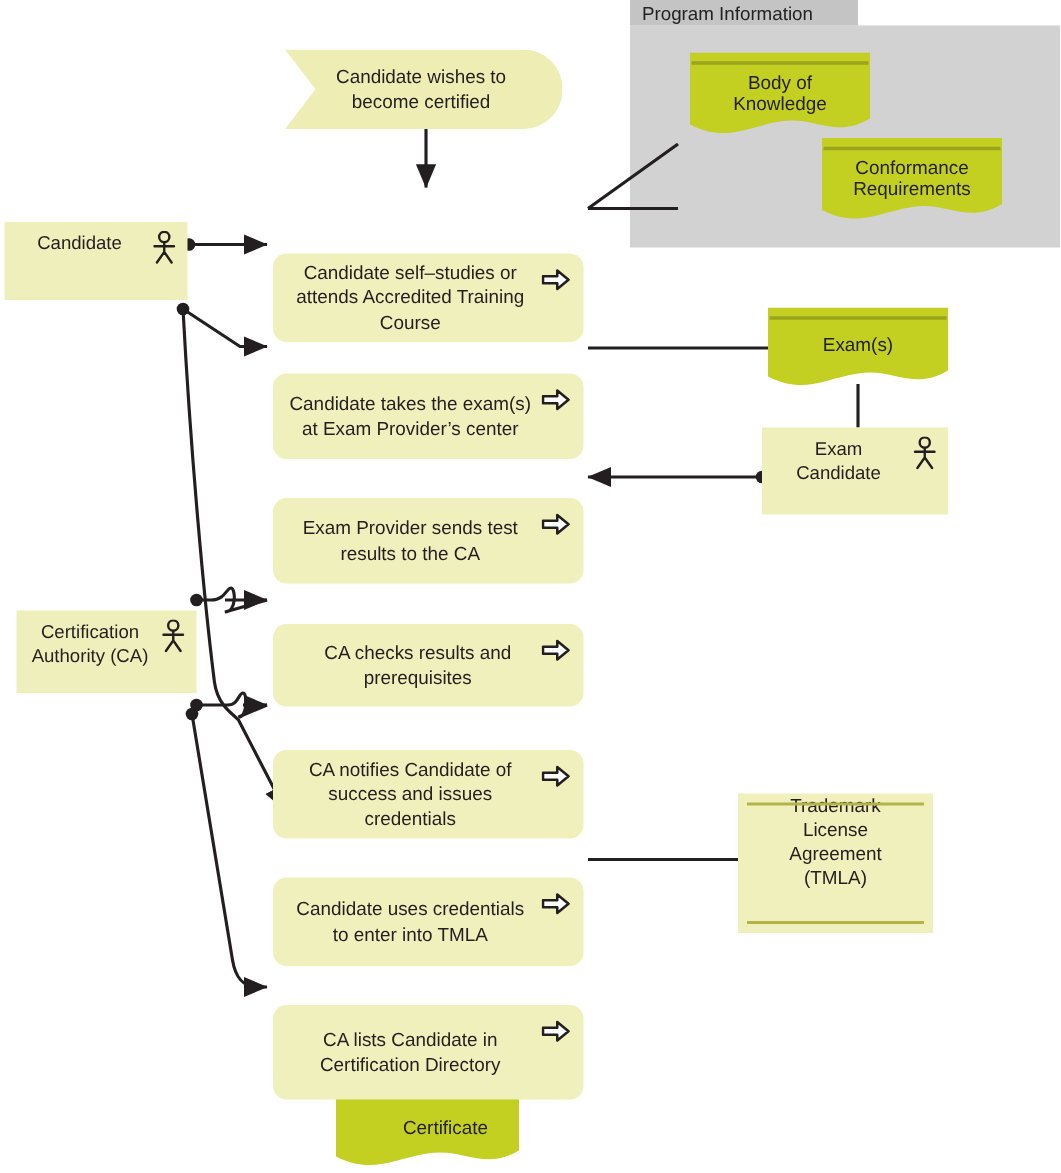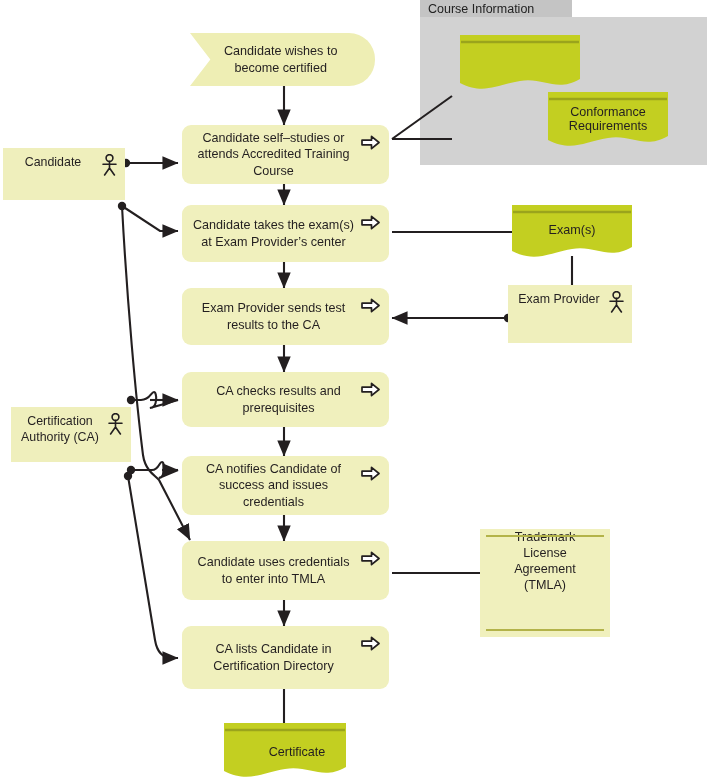--- a/index.html
+++ b/index.html
@@ -53,20 +53,21 @@
     -webkit-clip-path:polygon(0 0, 100% 0, 100% 100%, 0 100%, 11% 50%);
     clip-path:polygon(0 0, 100% 0, 100% 100%, 0 100%, 11% 50%);
     border-radius:0 26px 26px 0;
   }
   
   .proc{
     background:#f0f0bd;
     border-radius:9px;
     font-size:12.6px;
     padding:0 34px 0 10px;
+    margin-top:44px;
   }
   .proc .txt{display:block;width:100%;}
   .proc .act-arrow{
     position:absolute;
     right:9px;
     top:10px;
     width:19px;height:15px;
   }
   
   .actor{
@@ -115,21 +116,21 @@
   .deliv .rule.top{top:6px;}
   .deliv .rule.bot{bottom:6px;}
 </style>
 </head>
 <body>
 
 <div id="stage">
 
   <div class="group-body" style="left:420px;top:17px;width:287px;height:148px;"></div>
   <div class="group-tab" style="left:420px;top:0px;width:152px;height:17px;">
-    <span>Course Information</span>
+    <span>Program Information</span>
   </div>
 
   <svg id="wires" viewBox="0 0 707 782">
     <defs>
       <marker id="ah" markerWidth="9" markerHeight="9" refX="7.4" refY="3.2" orient="auto" markerUnits="strokeWidth">
         <path d="M0,0 L7.6,3.2 L0,6.4 z" fill="#231f20"></path>
       </marker>
     </defs>
     <g fill="none" stroke="#231f20" stroke-width="2.1" stroke-linecap="butt">
 
@@ -192,20 +193,21 @@
                C 157,652 162,658 172,658
                L 178,658" marker-end="url(#ah)"></path>
     </g>
   </svg>
 
   <div class="doc" style="left:460px;top:35px;width:120px;height:58px;">
     <svg viewBox="0 0 120 58" width="120" height="58">
       <path d="M0,0 H120 V44 C96,58 84,42 60,46 C36,50 24,60 0,48 Z" fill="#c3cf21"></path>
       <path d="M1,7 H119" stroke="#9aa41c" stroke-width="2.4" fill="none"></path>
     </svg>
+    <span class="doc-label" style="top:13px;">Body of<br>Knowledge</span>
   </div>
 
   <div class="doc" style="left:548px;top:92px;width:120px;height:58px;">
     <svg viewBox="0 0 120 58" width="120" height="58">
       <path d="M0,0 H120 V44 C96,58 84,42 60,46 C36,50 24,60 0,48 Z" fill="#c3cf21"></path>
       <path d="M1,7 H119" stroke="#9aa41c" stroke-width="2.4" fill="none"></path>
     </svg>
     <span class="doc-label" style="top:13px;">Conformance<br>Requirements</span>
   </div>
 
@@ -280,34 +282,34 @@
 
   <div class="node actor" style="left:3px;top:148px;width:122px;height:52px;">
     <span class="alabel">Candidate</span>
     <svg class="figure" viewBox="0 0 17 22">
       <circle cx="8.5" cy="4" r="3.4" fill="none" stroke="#231f20" stroke-width="1.6"></circle>
       <path d="M8.5,7.6 V14 M2,10.2 H15 M8.5,14 L3.6,21 M8.5,14 L13.4,21" fill="none" stroke="#231f20" stroke-width="1.6" stroke-linecap="round"></path>
     </svg>
   </div>
 
   <div class="node actor" style="left:508px;top:285px;width:124px;height:58px;">
-    <span class="alabel">Exam Provider</span>
+    <span class="alabel">Exam Candidate</span>
     <svg class="figure" viewBox="0 0 17 22">
       <circle cx="8.5" cy="4" r="3.4" fill="none" stroke="#231f20" stroke-width="1.6"></circle>
       <path d="M8.5,7.6 V14 M2,10.2 H15 M8.5,14 L3.6,21 M8.5,14 L13.4,21" fill="none" stroke="#231f20" stroke-width="1.6" stroke-linecap="round"></path>
     </svg>
   </div>
 
   <div class="node actor" style="left:11px;top:407px;width:120px;height:55px;">
     <span class="alabel">Certification<br>Authority (CA)</span>
     <svg class="figure" viewBox="0 0 17 22">
       <circle cx="8.5" cy="4" r="3.4" fill="none" stroke="#231f20" stroke-width="1.6"></circle>
       <path d="M8.5,7.6 V14 M2,10.2 H15 M8.5,14 L3.6,21 M8.5,14 L13.4,21" fill="none" stroke="#231f20" stroke-width="1.6" stroke-linecap="round"></path>
     </svg>
   </div>
 
-  <div class="node deliv" style="left:480px;top:529px;width:130px;height:108px;">
+  <div class="node deliv" style="left:492px;top:529px;width:130px;height:93px;">
     <span class="rule top"></span>
     <span>Trademark<br>License<br>Agreement<br>(TMLA)</span>
     <span class="rule bot"></span>
   </div>
 
 </div>
 
 </body></html>

